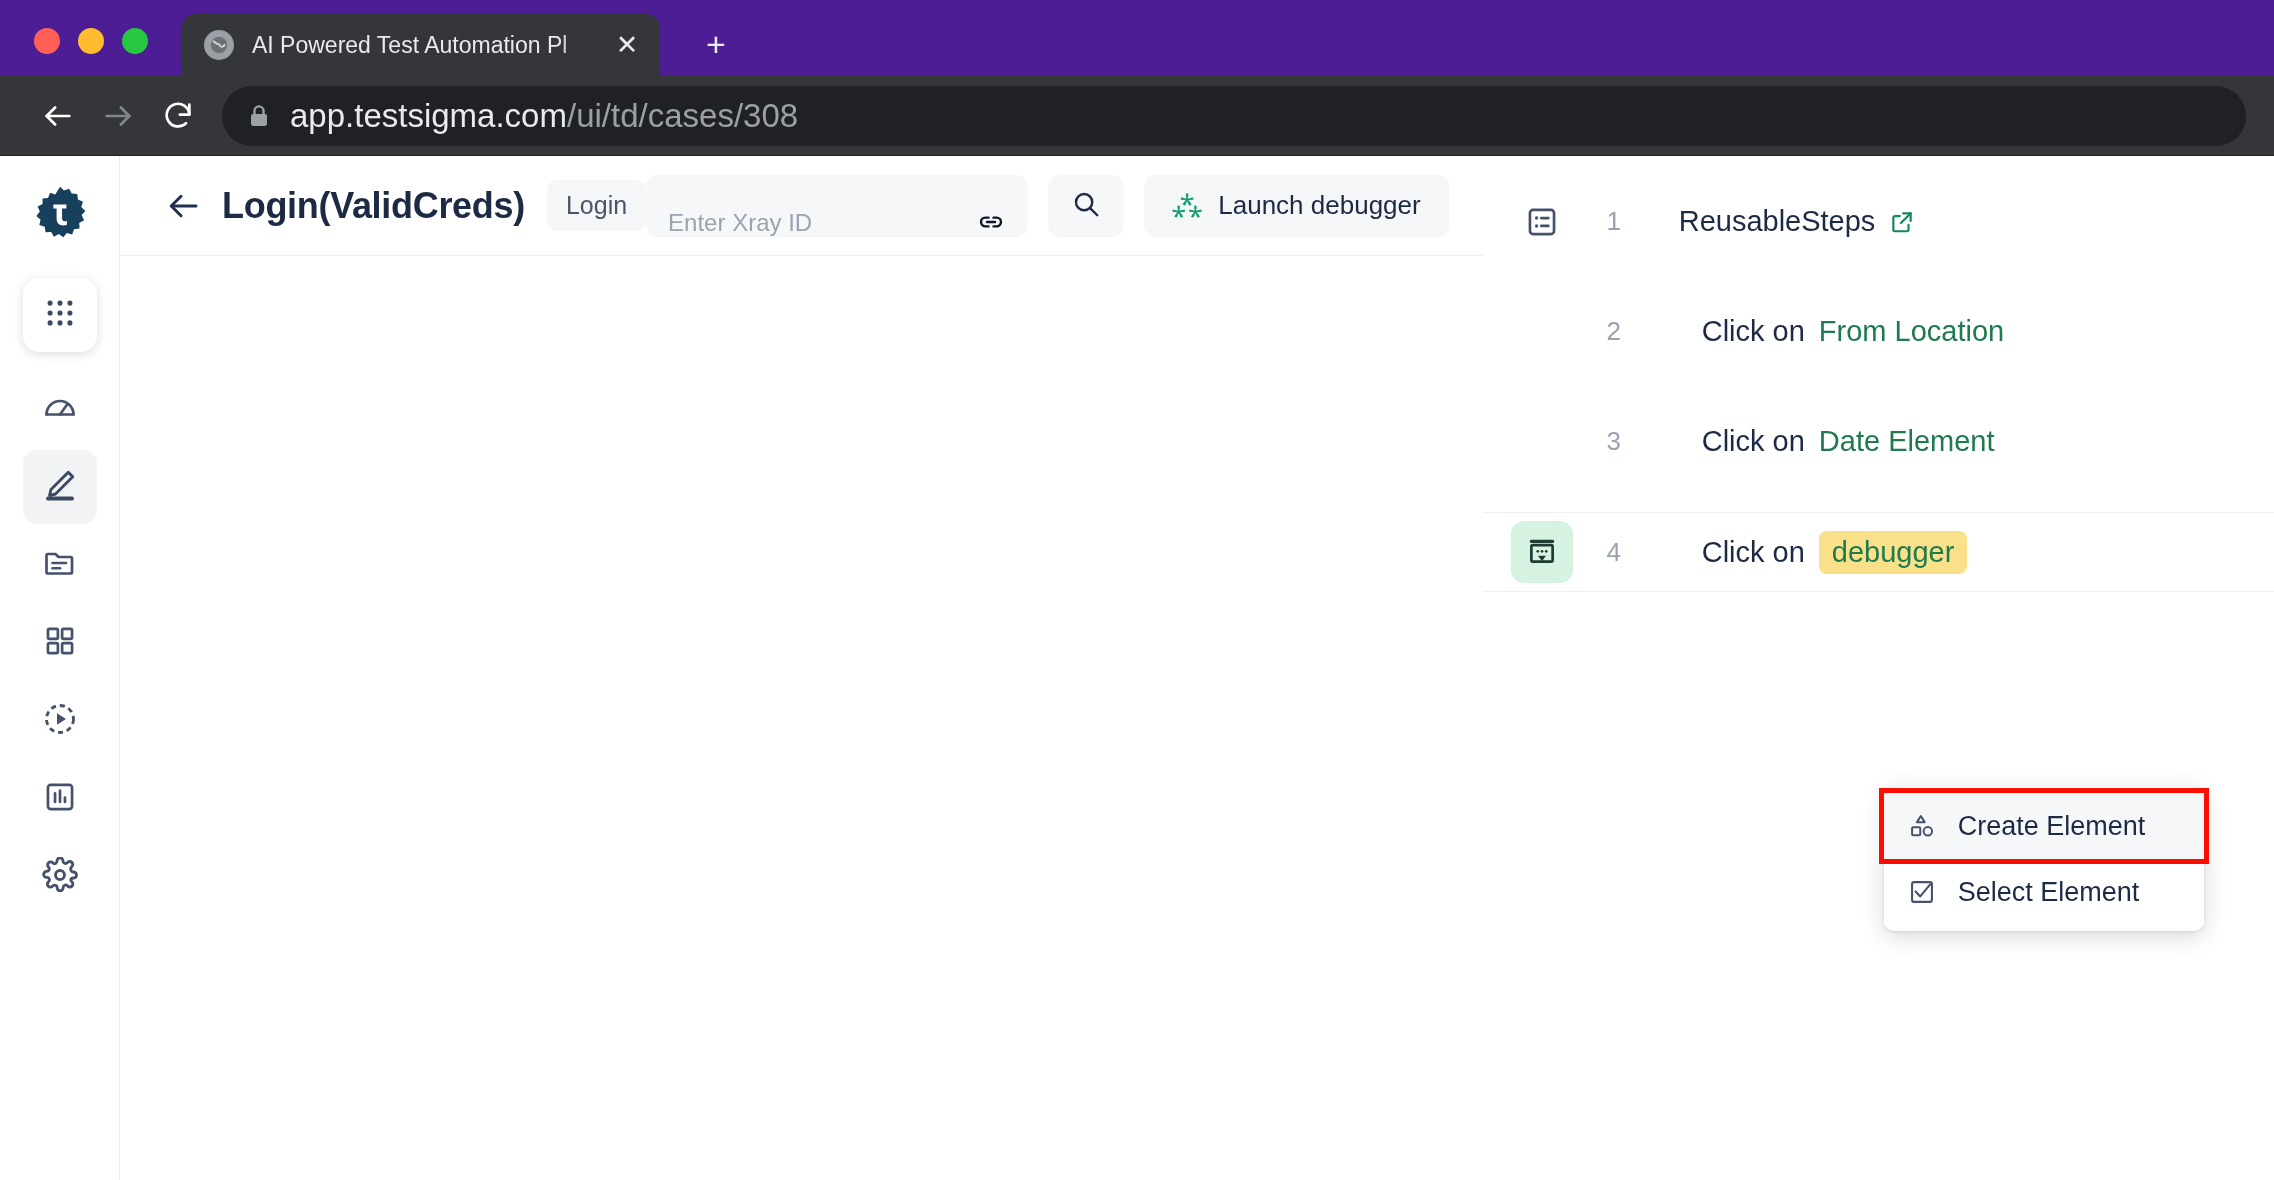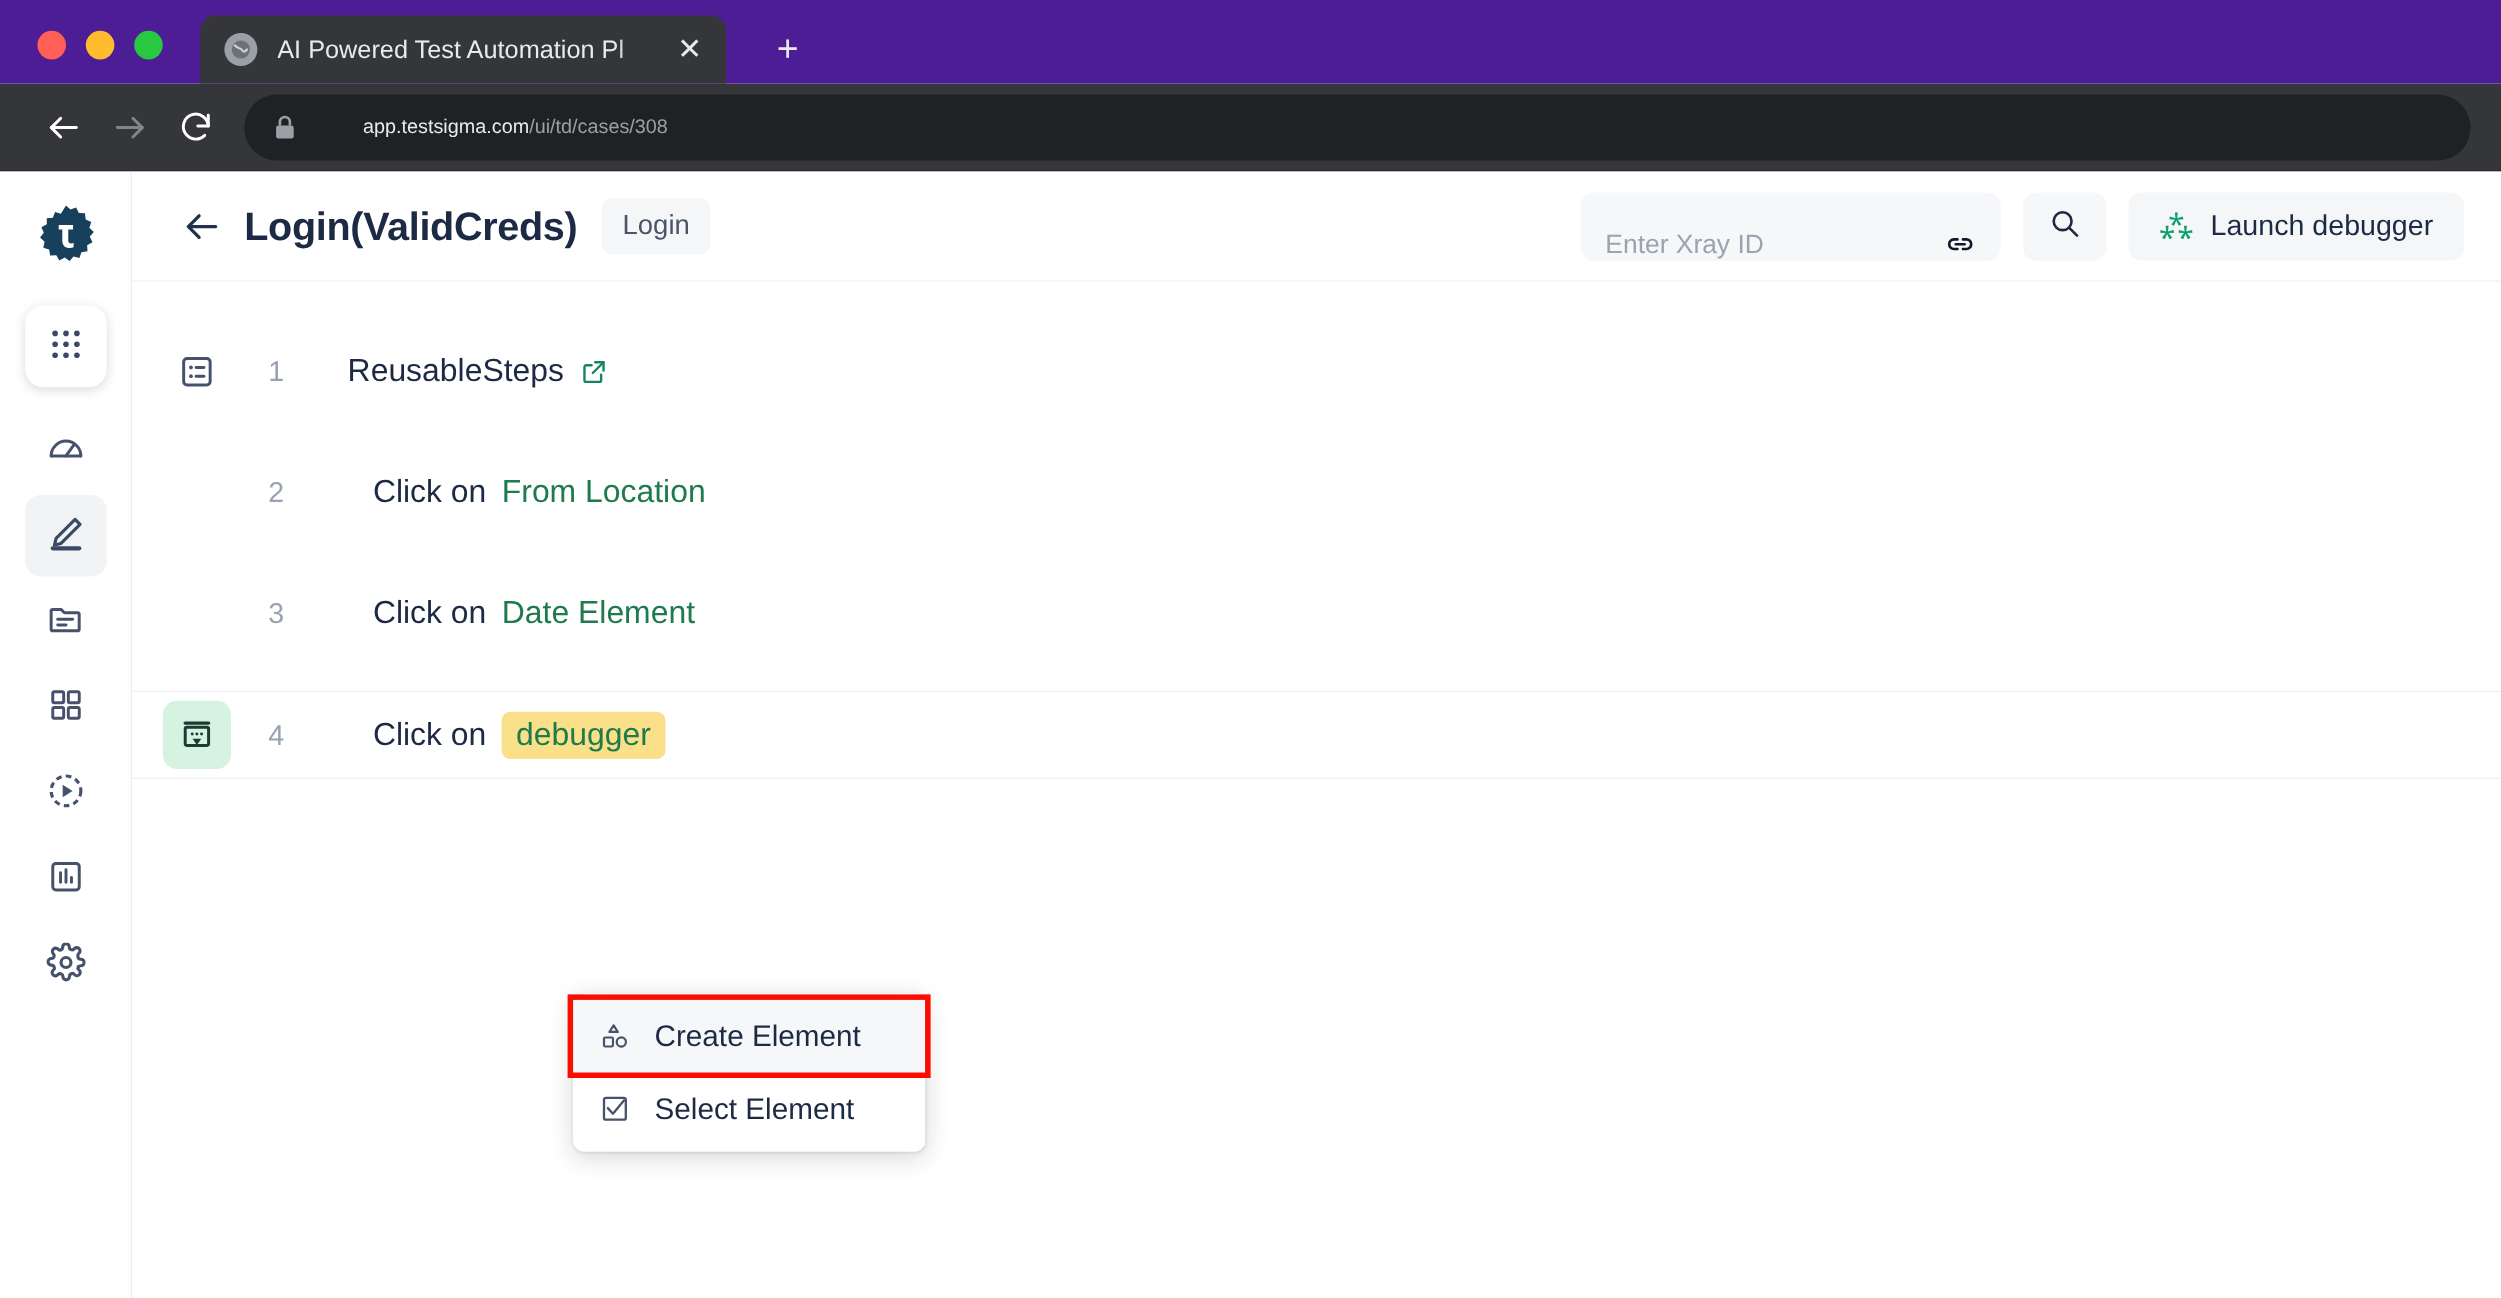--- a/index.html
+++ b/index.html
@@ -61,21 +61,21 @@
     width: 60px; height: 60px; display: flex; align-items: center;
     justify-content: center; flex: 0 0 auto;
   }
   .nav-btn svg { display: block; }
   .omnibox {
     margin-left: 14px; height: 60px; flex: 1 1 auto;
     background: #202124; border-radius: 30px;
     display: flex; align-items: center; padding: 0 26px;
   }
   .lock-icon { margin-right: 20px; display: flex; align-items: center; }
-  .url { font-size: 18px; color: #e8eaed; white-space: nowrap; margin-left: 40px; }
+  .url { font-size: 33px; color: #e8eaed; white-space: nowrap; }
   .url .path { color: #9aa0a6; }
 
   
   .app { position: relative; width: 2274px; height: 1024px; background: #fff; display: flex; }
 
   .railbar {
     width: 120px; flex: 0 0 120px; background: #ffffff;
     border-right: 1px solid #e9ecef;
     display: flex; flex-direction: column; align-items: center;
     padding-top: 26px;
@@ -86,21 +86,21 @@
     display: flex; align-items: center; justify-content: center;
     color: #46526b;
   }
   .rail-item.tile {
     background: #ffffff; box-shadow: 0 2px 10px rgba(22,34,51,.16);
     border-radius: 16px;
   }
   .rail-item.active { background: #f1f3f5; }
   .rail-spacer { height: 16px; }
 
-  .content { flex: 1 1 auto; position: relative; display: flex; flex-direction: column; min-width: 0; gap: 16px; }
+  .content { flex: 1 1 auto; position: relative; display: flex; flex-direction: row; min-width: 0; }
 
   .app-header {
     height: 100px; flex: 0 0 100px; display: flex; align-items: center;
     padding: 0 34px 0 38px; border-bottom: 1px solid #eceef1; background:#fff;
   }
   .back-arrow { width: 52px; height: 52px; display:flex; align-items:center; justify-content:center; color:#20304d; flex:0 0 auto;}
   .page-title {
     font-size: 36px; font-weight: 700; color: #1d2a44;
     margin-left: 12px; letter-spacing: -.3px; white-space: nowrap;
   }

